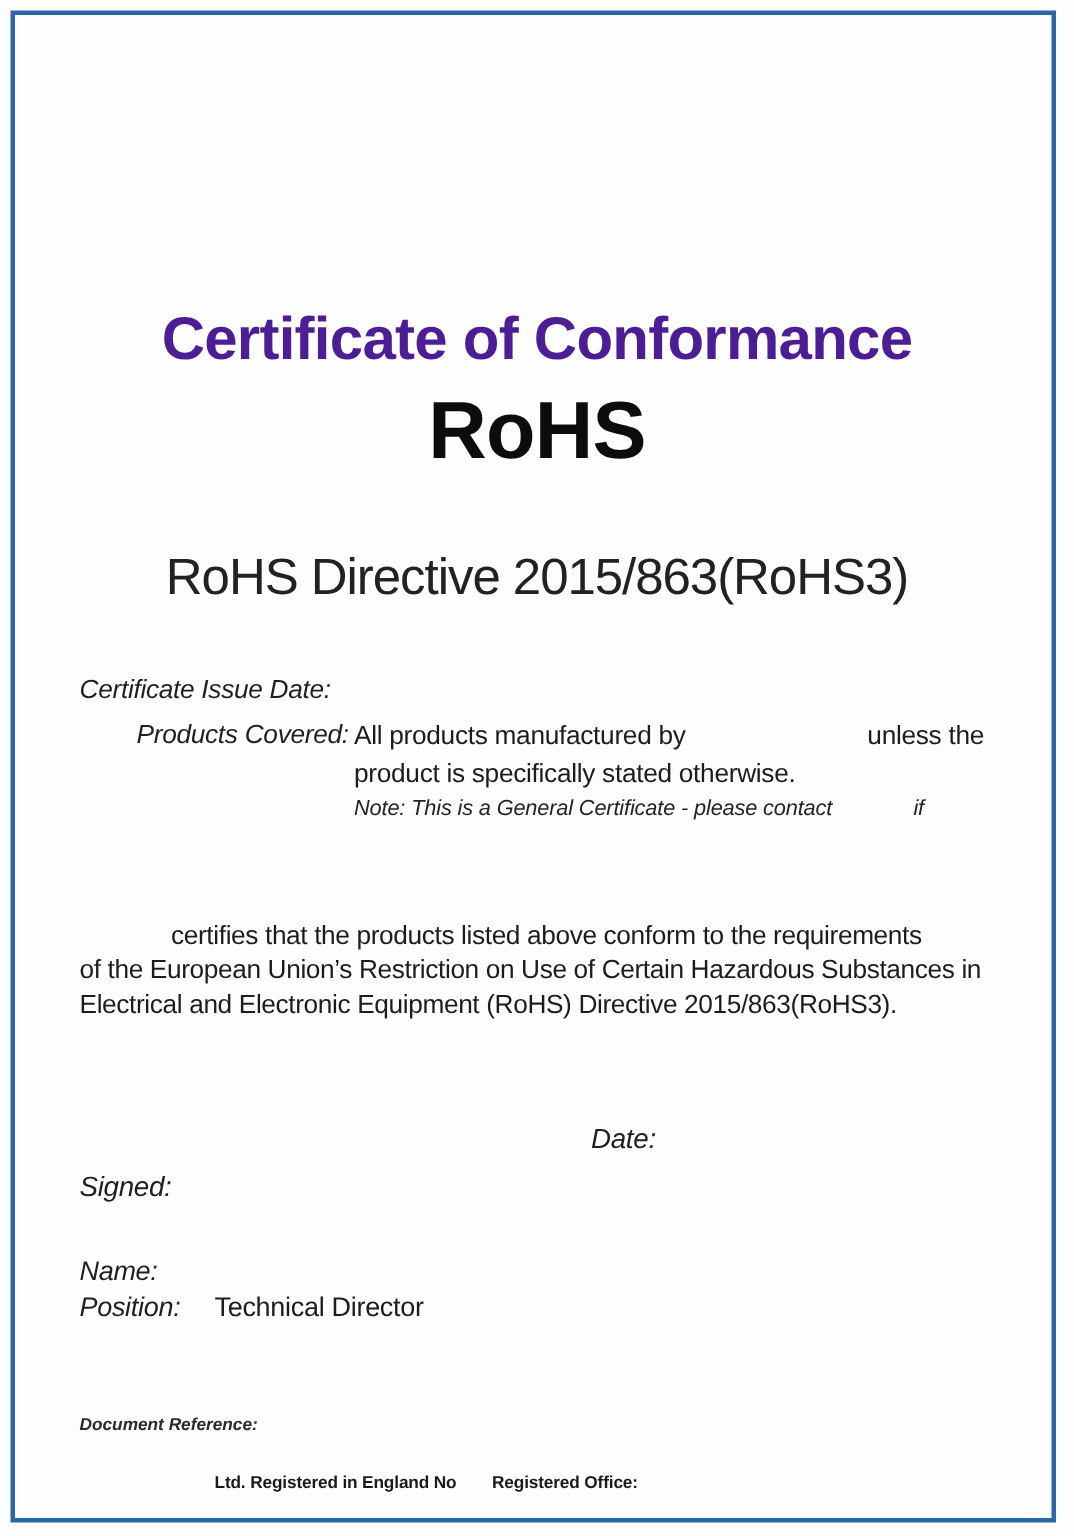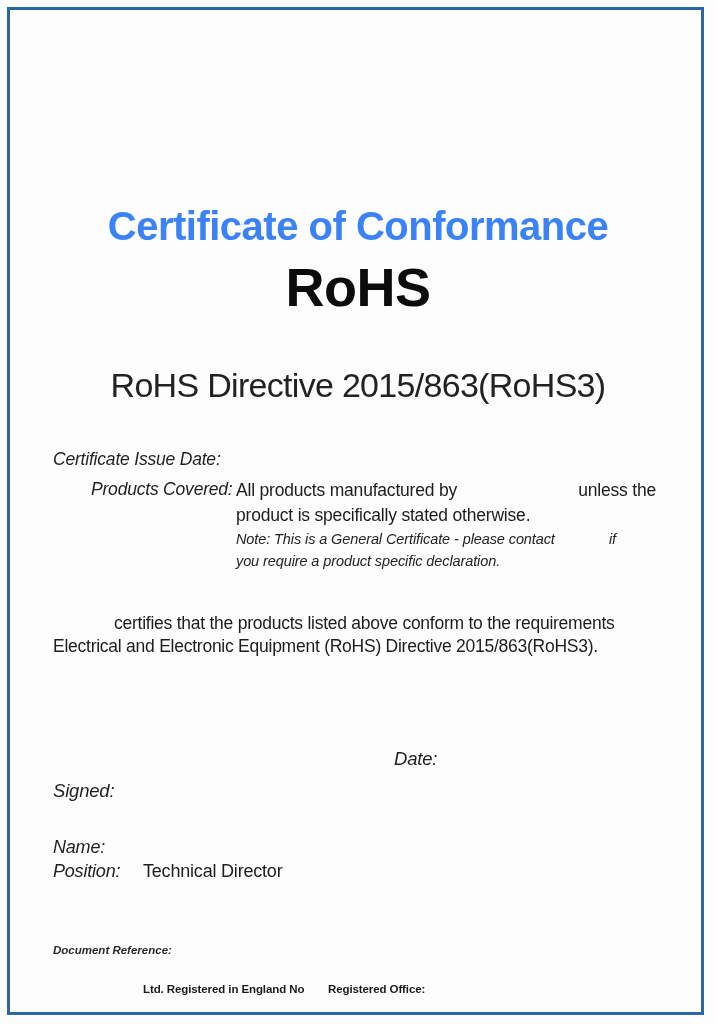--- a/index.html
+++ b/index.html
@@ -30,21 +30,21 @@
   .abs { position: absolute; }
   .centered {
     left: 0;
     width: 716px;
     text-align: center;
   }
   .doc-title {
     top: 204px;
     font-size: 40px;
     font-weight: bold;
-    color: #3b82f6;
+    color: #4c1d95;
     letter-spacing: -0.5px;
   }
   .doc-subtitle {
     top: 256px;
     font-size: 54px;
     font-weight: bold;
     color: #0c0c0c;
     letter-spacing: -0.5px;
   }
   .directive-line {
@@ -146,25 +146,25 @@
       <span>unless the</span>
     </div>
     <div>product is specifically stated otherwise.</div>
   </div>
 
   <div class="abs note-block">
     <div class="flex-between">
       <span>Note: This is a General Certificate - please contact</span>
       <span>if</span>
     </div>
-    <div>you require a product specific declaration.</div>
   </div>
 
   <div class="abs body-paragraph">
     <div class="body-line-indent">certifies that the products listed above conform to the requirements</div>
+    <div>of the European Union’s Restriction on Use of Certain Hazardous Substances in</div>
     <div>Electrical and Electronic Equipment (RoHS) Directive 2015/863(RoHS3).</div>
   </div>
 
   <div class="abs lbl signed-label">Signed:</div>
 
   <div class="abs lbl date-label">Date:</div>
 
   <div class="abs lbl name-label">Name:</div>
 
   <div class="abs lbl position-label">Position:</div>

